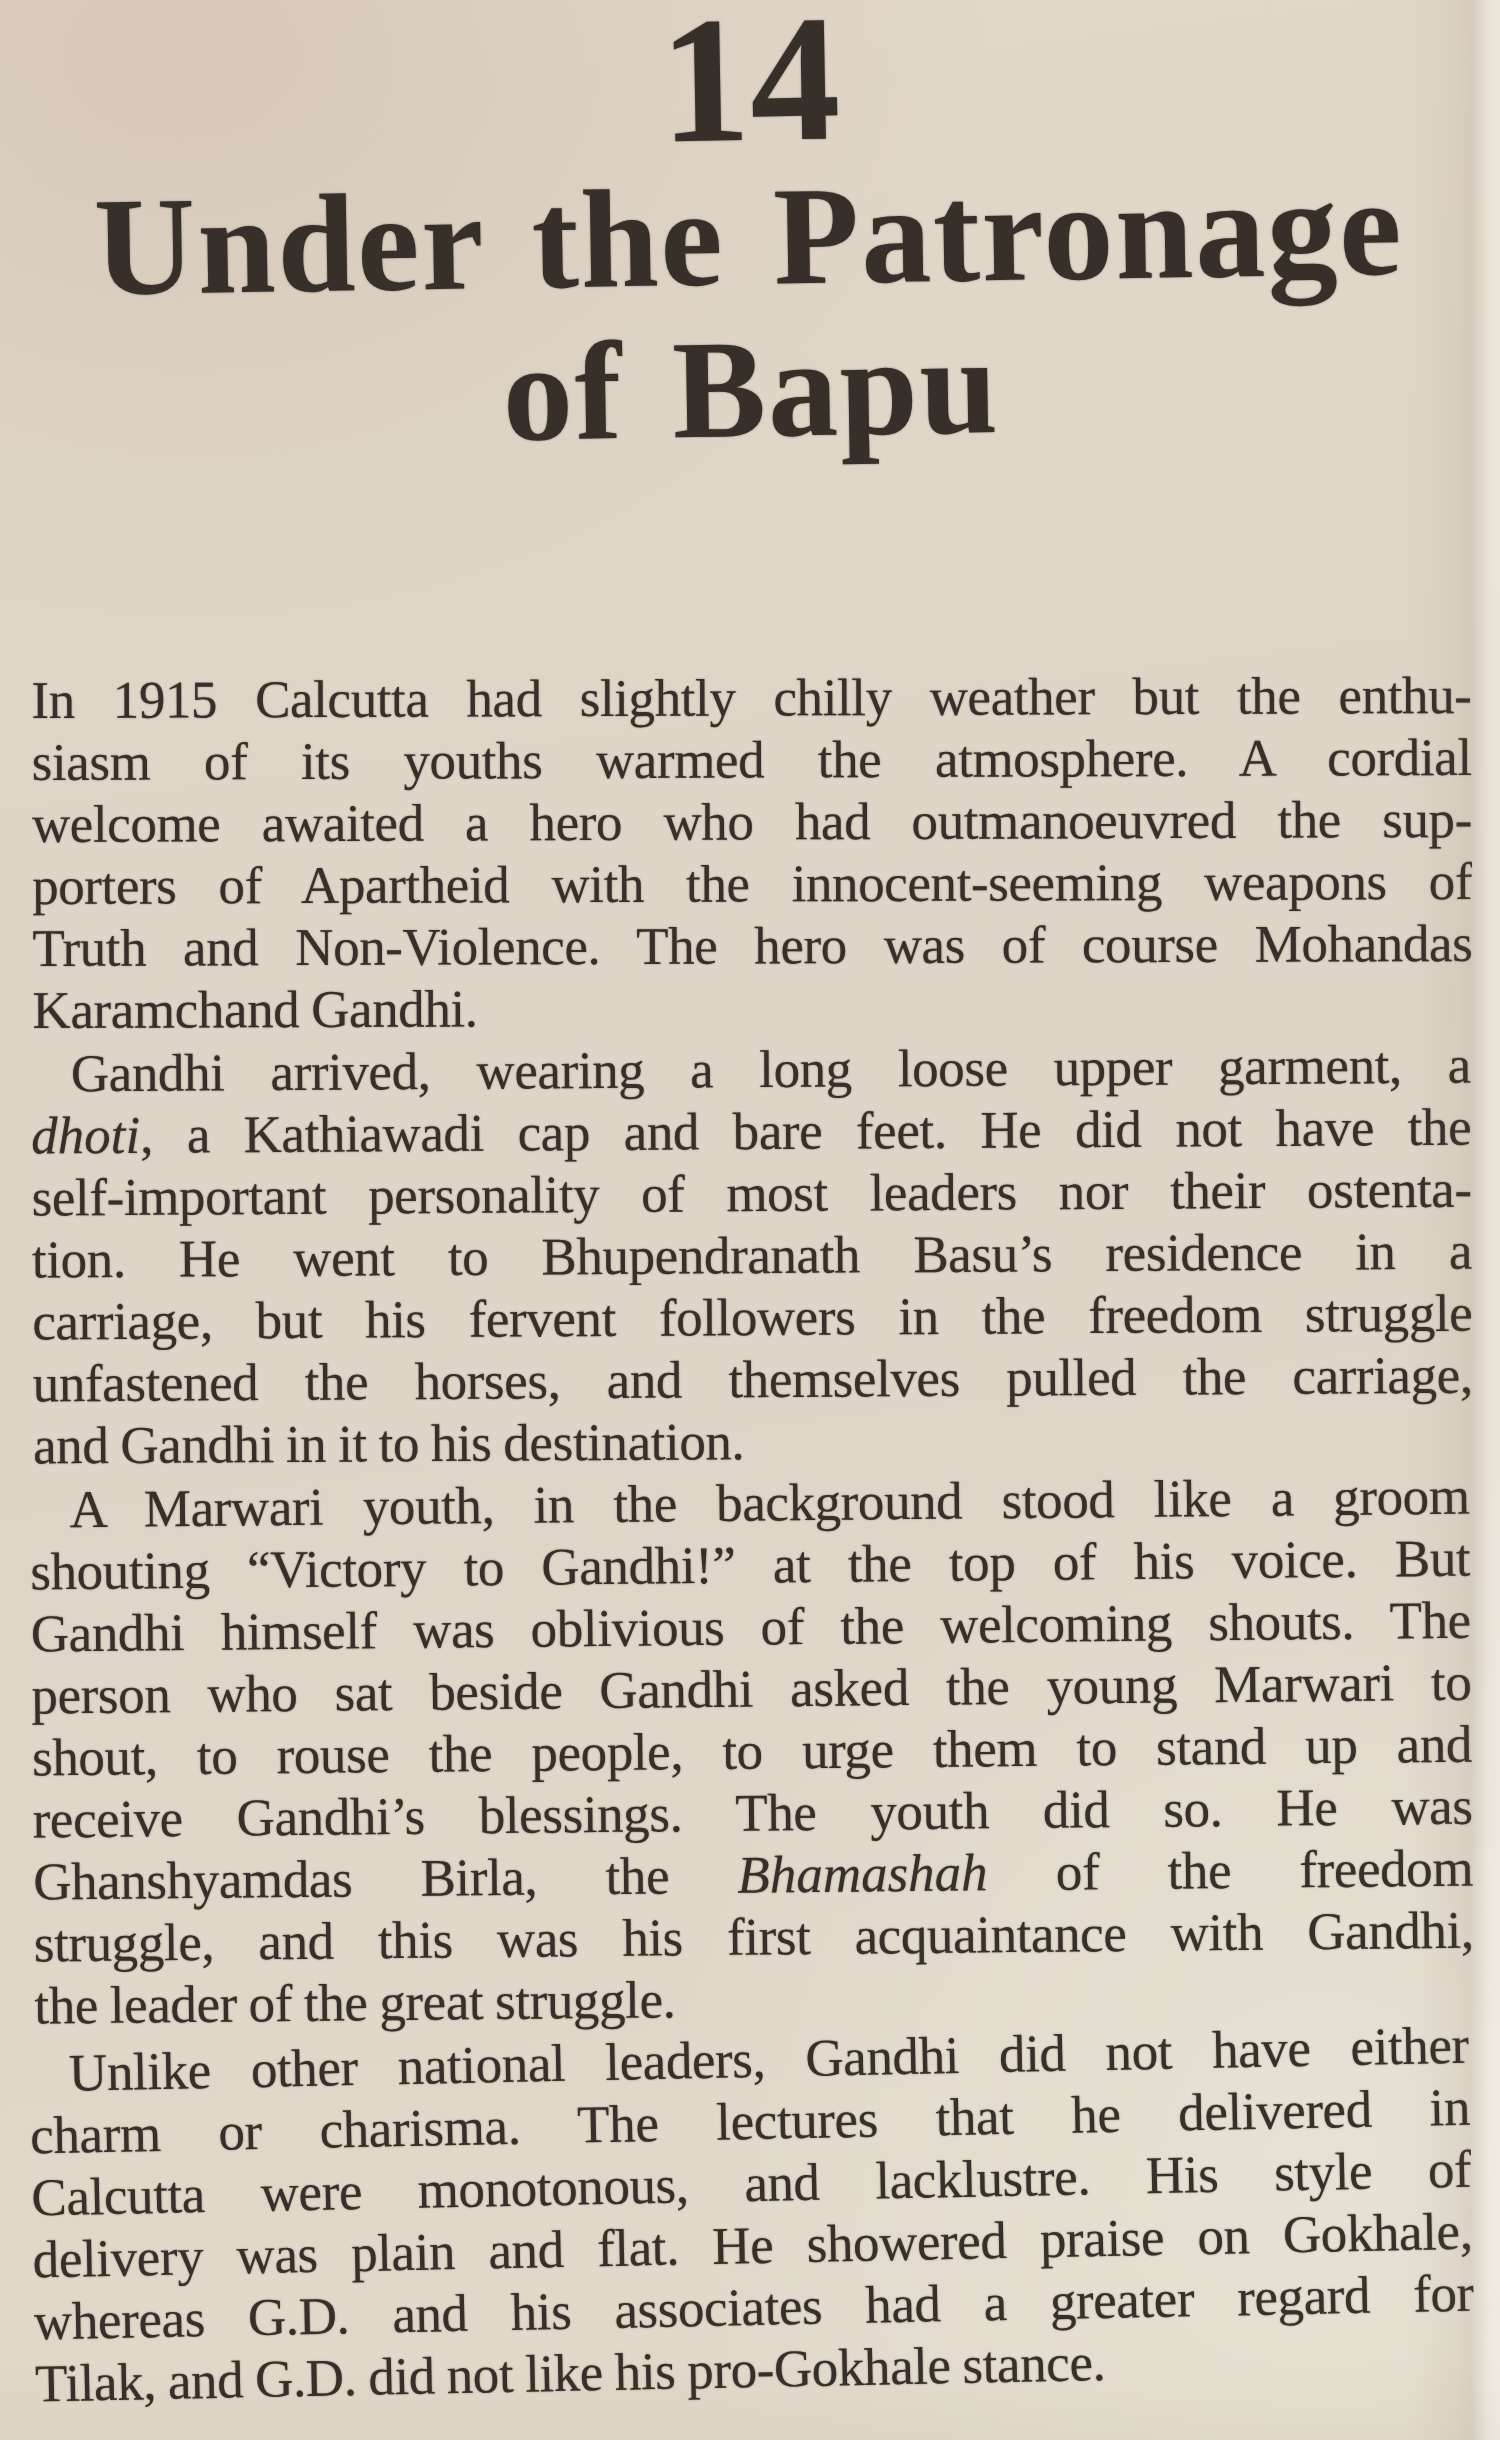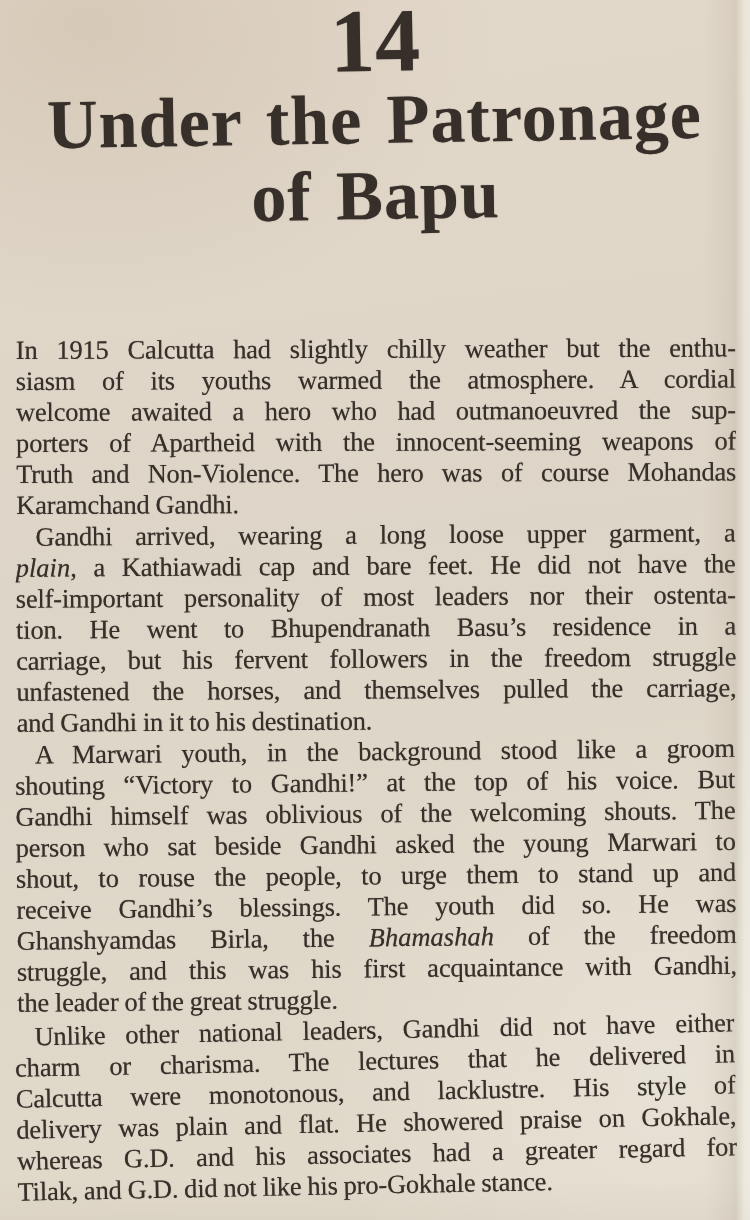--- a/index.html
+++ b/index.html
@@ -109,21 +109,21 @@
       <div class="para para-0">
         <div class="line">In 1915 Calcutta had slightly chilly weather but the enthu-</div>
         <div class="line">siasm of its youths warmed the atmosphere. A cordial</div>
         <div class="line">welcome awaited a hero who had outmanoeuvred the sup-</div>
         <div class="line">porters of Apartheid with the innocent-seeming weapons of</div>
         <div class="line">Truth and Non-Violence. The hero was of course Mohandas</div>
         <div class="line last">Karamchand Gandhi.</div>
       </div>
       <div class="para para-1">
         <div class="line indent">Gandhi arrived, wearing a long loose upper garment, a</div>
-        <div class="line"><i>plain</i>, a Kathiawadi cap and bare feet. He did not have the</div>
+        <div class="line"><i>dhoti</i>, a Kathiawadi cap and bare feet. He did not have the</div>
         <div class="line">self-important personality of most leaders nor their ostenta-</div>
         <div class="line">tion. He went to Bhupendranath Basu’s residence in a</div>
         <div class="line">carriage, but his fervent followers in the freedom struggle</div>
         <div class="line">unfastened the horses, and themselves pulled the carriage,</div>
         <div class="line last">and Gandhi in it to his destination.</div>
       </div>
       <div class="para para-2">
         <div class="line indent">A Marwari youth, in the background stood like a groom</div>
         <div class="line">shouting “Victory to Gandhi!” at the top of his voice. But</div>
         <div class="line">Gandhi himself was oblivious of the welcoming shouts. The</div>

